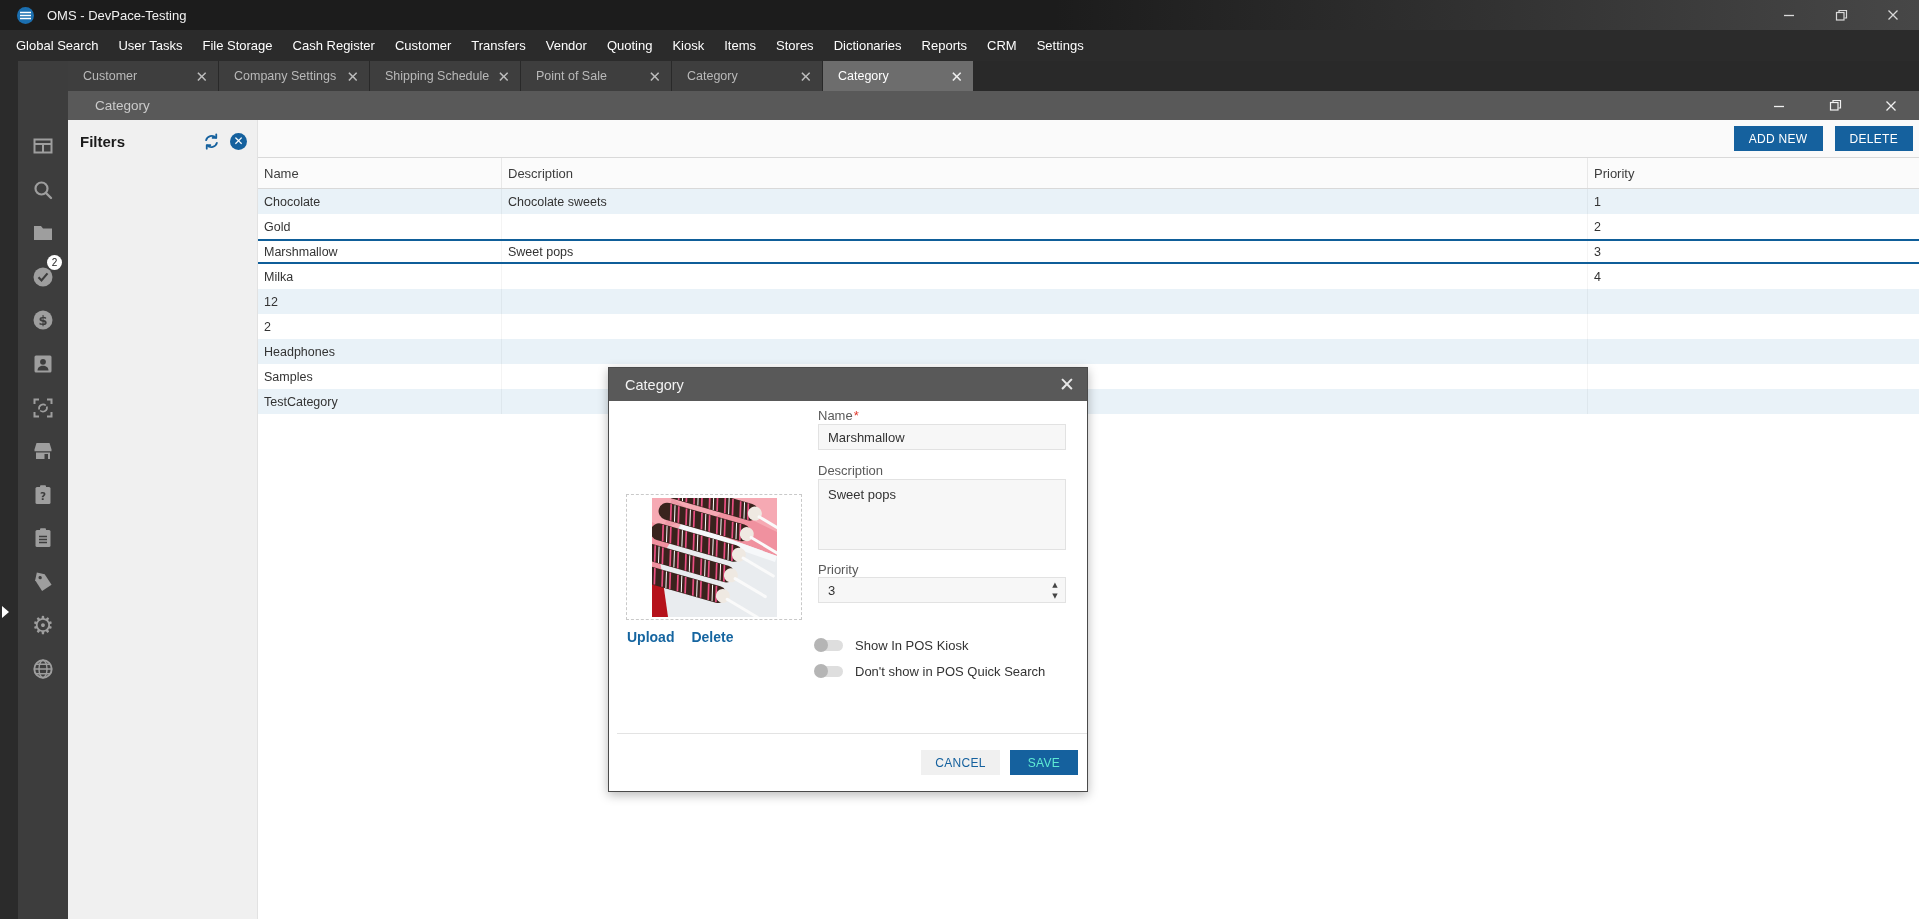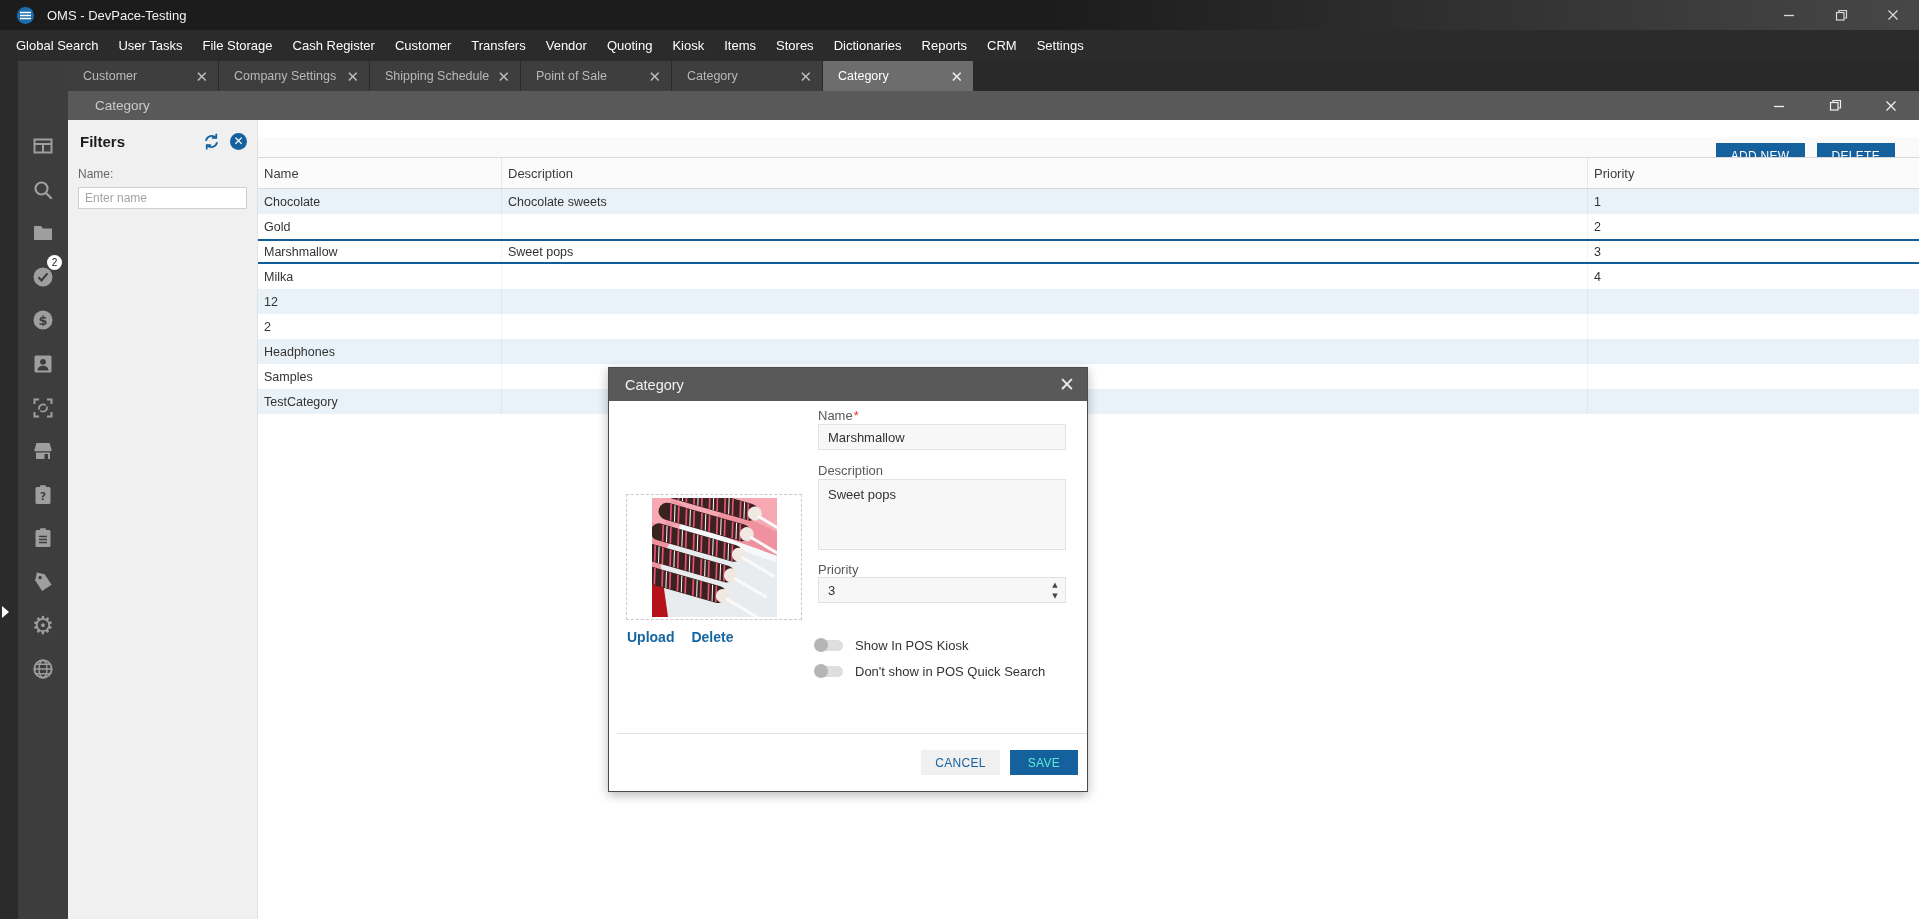--- a/index.html
+++ b/index.html
@@ -55,21 +55,21 @@
   .clear-btn{width:17px;height:17px;border-radius:50%;background:#15619e;color:#fff;font-size:12px;
     display:flex;align-items:center;justify-content:center;margin-left:9px;line-height:1;}
   .filter-field{margin:16px 10px 0 10px;}
   .filter-label{font-size:12px;color:#666;}
   .filter-input{margin-top:6px;width:100%;height:22px;border:1px solid #cfcfcf;background:#fff;
     font-size:12px;padding:0 6px;box-sizing:border-box;font-family:inherit;color:#333;}
   .filter-input::placeholder{color:#a3a3a3;}
 
   .main{position:absolute;left:190px;top:0;right:0;bottom:0;}
   .actionbar{position:absolute;left:0;top:0;right:0;height:37px;background:#fafafa;
-    display:flex;align-items:center;justify-content:flex-end;gap:12px;padding-right:24px;box-sizing:border-box;margin-top:17px;}
+    display:flex;align-items:center;justify-content:flex-end;gap:12px;padding-right:6px;box-sizing:border-box;}
   .btn{border:none;font-family:inherit;display:flex;align-items:center;justify-content:center;cursor:default;}
   .btn-primary{background:#15619e;color:#fff;font-size:12px;height:25px;padding:0 15px;letter-spacing:.3px;}
 
   .table{position:absolute;left:0;top:37px;right:0;bottom:0;}
   .thead{display:flex;height:32px;background:#fbfbfb;border-top:1px solid #d9d9d9;border-bottom:1px solid #d9d9d9;box-sizing:border-box;}
   .th{font-size:13px;color:#3d3d3d;display:flex;align-items:center;padding-left:6px;box-sizing:border-box;border-right:1px solid #e8e8e8;}
   .col-name{width:244px;}
   .col-desc{width:1086px;}
   .col-pri{flex:1;border-right:none;}
   .trow{display:flex;height:25px;box-sizing:border-box;background:#fff;}
@@ -327,24 +327,20 @@
         <span class="refresh-btn">
           <svg width="19" height="19" viewBox="0 0 20 20" fill="none">
             <path d="M4.3 8.6a6.1 6.1 0 0 1 10.3-2.7" stroke="#15619e" stroke-width="1.9" stroke-linecap="round"></path>
             <path d="M15 2.4v3.8h-3.8" stroke="#15619e" stroke-width="1.9" stroke-linecap="round" stroke-linejoin="round"></path>
             <path d="M15.7 11.4a6.1 6.1 0 0 1-10.3 2.7" stroke="#15619e" stroke-width="1.9" stroke-linecap="round"></path>
             <path d="M5 17.6v-3.8h3.8" stroke="#15619e" stroke-width="1.9" stroke-linecap="round" stroke-linejoin="round"></path>
           </svg>
         </span>
         <span class="clear-btn">✕</span>
       </div>
-      <div class="filter-field">
-        <div class="filter-label">Name:</div>
-        <input class="filter-input" placeholder="Enter name" style="">
-      </div>
     </div>
 
     <div class="main">
       <div class="actionbar">
         <button class="btn btn-primary">ADD NEW</button>
         <button class="btn btn-primary">DELETE</button>
       </div>
       <div class="table">
         <div class="thead">
           <div class="th col-name">Name</div>

